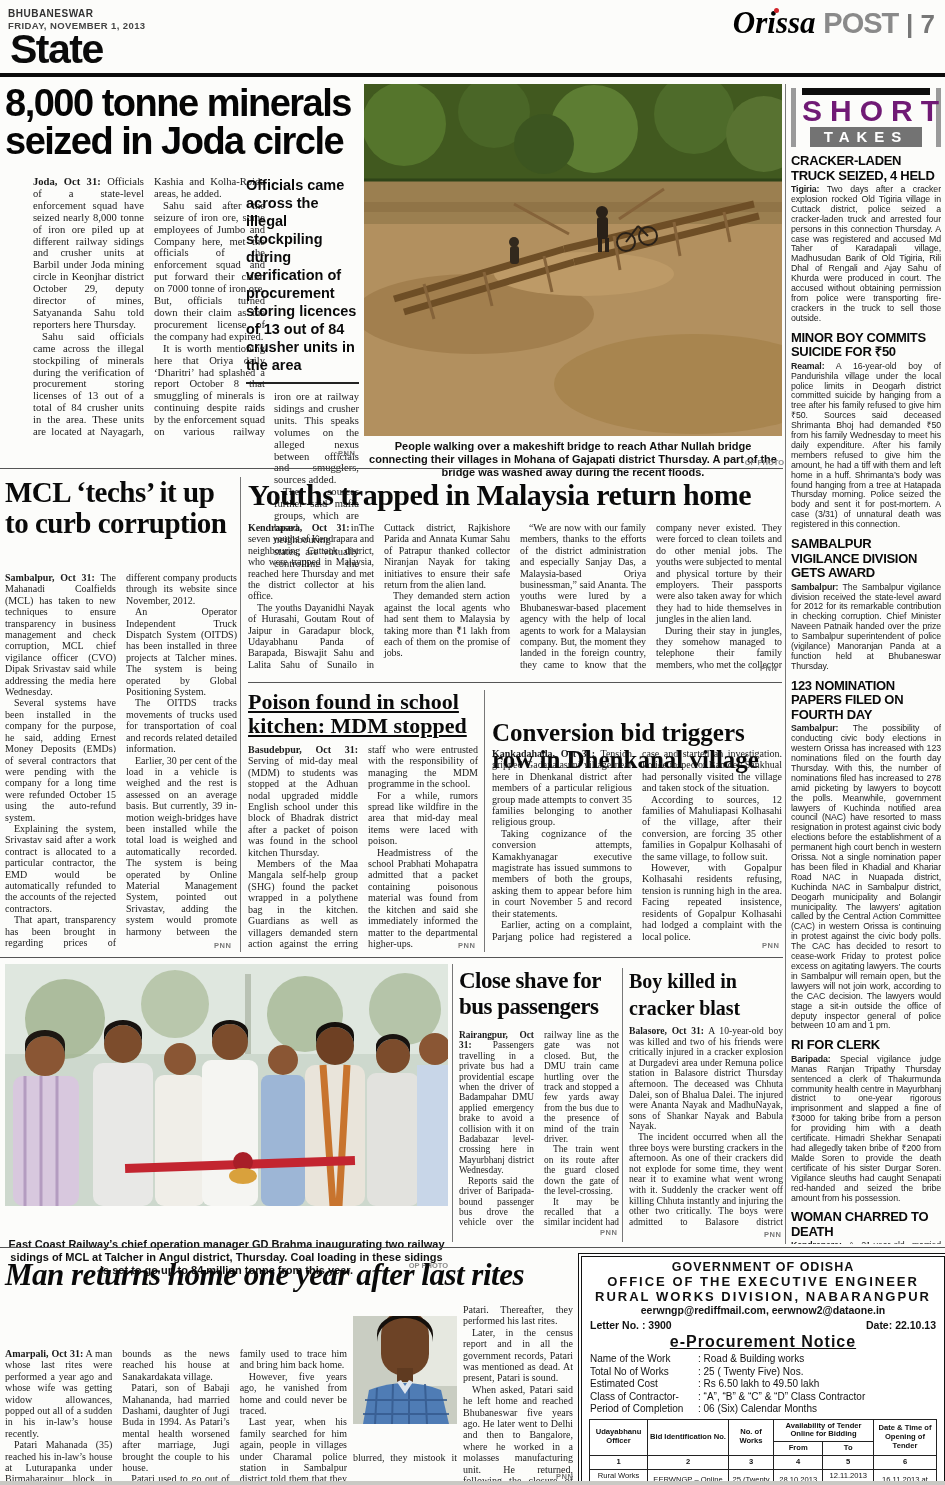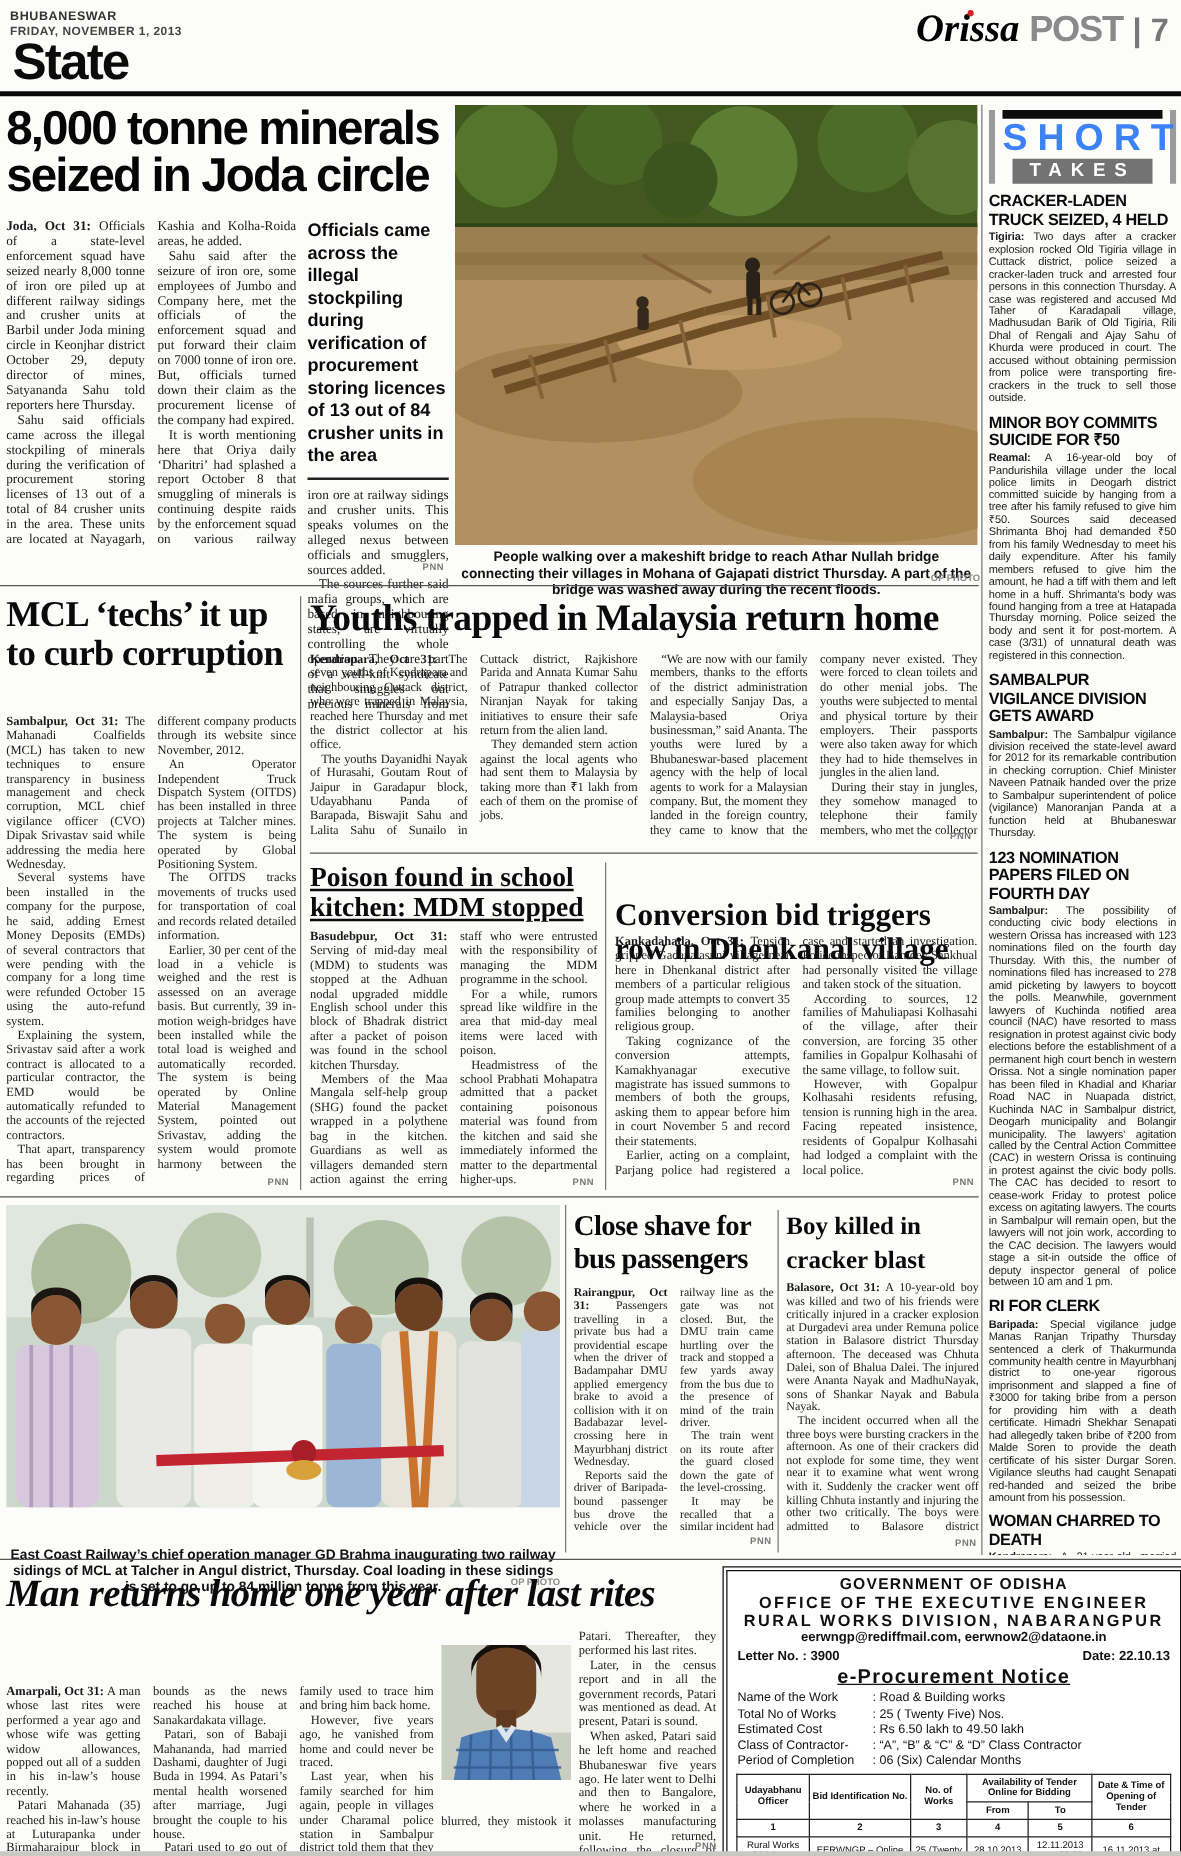--- a/index.html
+++ b/index.html
@@ -18,32 +18,32 @@
   
   .h1-sans{font:bold 38px/38px "Liberation Sans",sans-serif;color:#050505;letter-spacing:-1.5px;}
   .h-serif{font-family:"Liberation Serif",serif;font-weight:bold;color:#0a0a0a;}
   
   .body{font-size:10px;line-height:11.4px;text-align:justify;overflow:hidden;column-gap:10px;column-fill:auto;}
   .body p{margin:0;text-indent:9px;}
   .body p.lead{text-indent:0;}
   .body .paras p:first-child{text-indent:9px;}
   .body.contd .paras p:first-child{text-indent:0;}
   .body b{font-weight:bold;}
-  .big{font-size:10.6px;line-height:11.9px;}
+  .big{font-size:10.6px;line-height:11.9px;margin-left:28px;}
   .pq{font:bold 14.5px/18px "Liberation Sans",sans-serif;color:#0a0a0a;text-align:left;
       border-bottom:2px solid #222;padding-bottom:8px;margin-bottom:7px;}
   .caption{font:bold 11px/13px "Liberation Sans",sans-serif;color:#111;text-align:center;position:relative;}
   .credit{font:bold 7.5px/9px "Liberation Sans",sans-serif;color:#888;}
   .pnn{font:bold 7.5px/9px "Liberation Sans",sans-serif;color:#777;letter-spacing:.5px;}
   .vline{background:#777;width:1px;}
   .hline{background:#555;height:1px;}
   
   .st-frame{border-left:5px solid #9a9a9a;border-right:5px solid #9a9a9a;padding:0 6px;}
   .st-topbar{height:7px;background:#0d0d0d;}
-  .st-word{font:bold 30px/32px "Liberation Sans",sans-serif;letter-spacing:8px;color:#3b82f6;text-align:center;}
+  .st-word{font:bold 30px/32px "Liberation Sans",sans-serif;letter-spacing:8px;color:#701a75;text-align:center;}
   .st-takes{background:#737373;color:#fff;font:bold 15px/20px "Liberation Sans",sans-serif;
             letter-spacing:7px;text-align:center;margin:0 8px;}
   .sb-item-title{font:bold 13px/14.5px "Liberation Sans",sans-serif;color:#0a0a0a;margin:7px 0 2px 0;letter-spacing:-.3px;}
   .sb-item-body{font:8.8px/9.9px "Liberation Sans",sans-serif;color:#1c1c1c;text-align:justify;letter-spacing:-.1px;}
   .sb-item-body b{font-weight:bold;}
   
   .notice{border:4px double #111;background:#fff;font-family:"Liberation Sans",sans-serif;color:#111;}
   .nt-c{text-align:center;}
   .nt-g1{font:bold 12.5px/14px "Liberation Sans",sans-serif;letter-spacing:1px;}
   .nt-g2{font:bold 13px/15px "Liberation Sans",sans-serif;letter-spacing:2px;}

